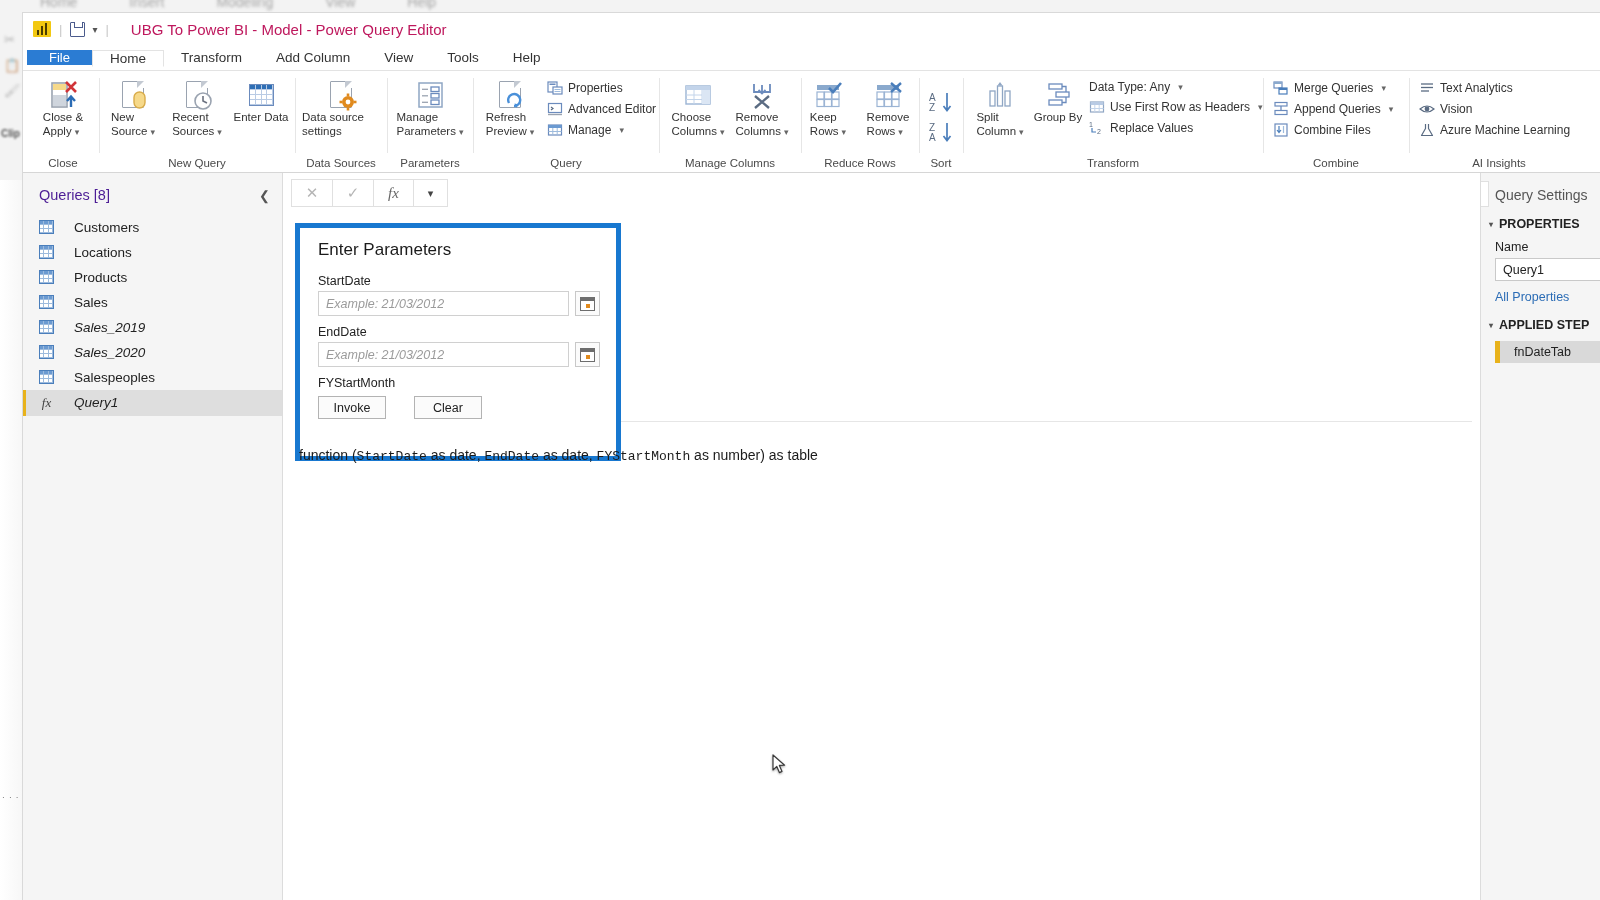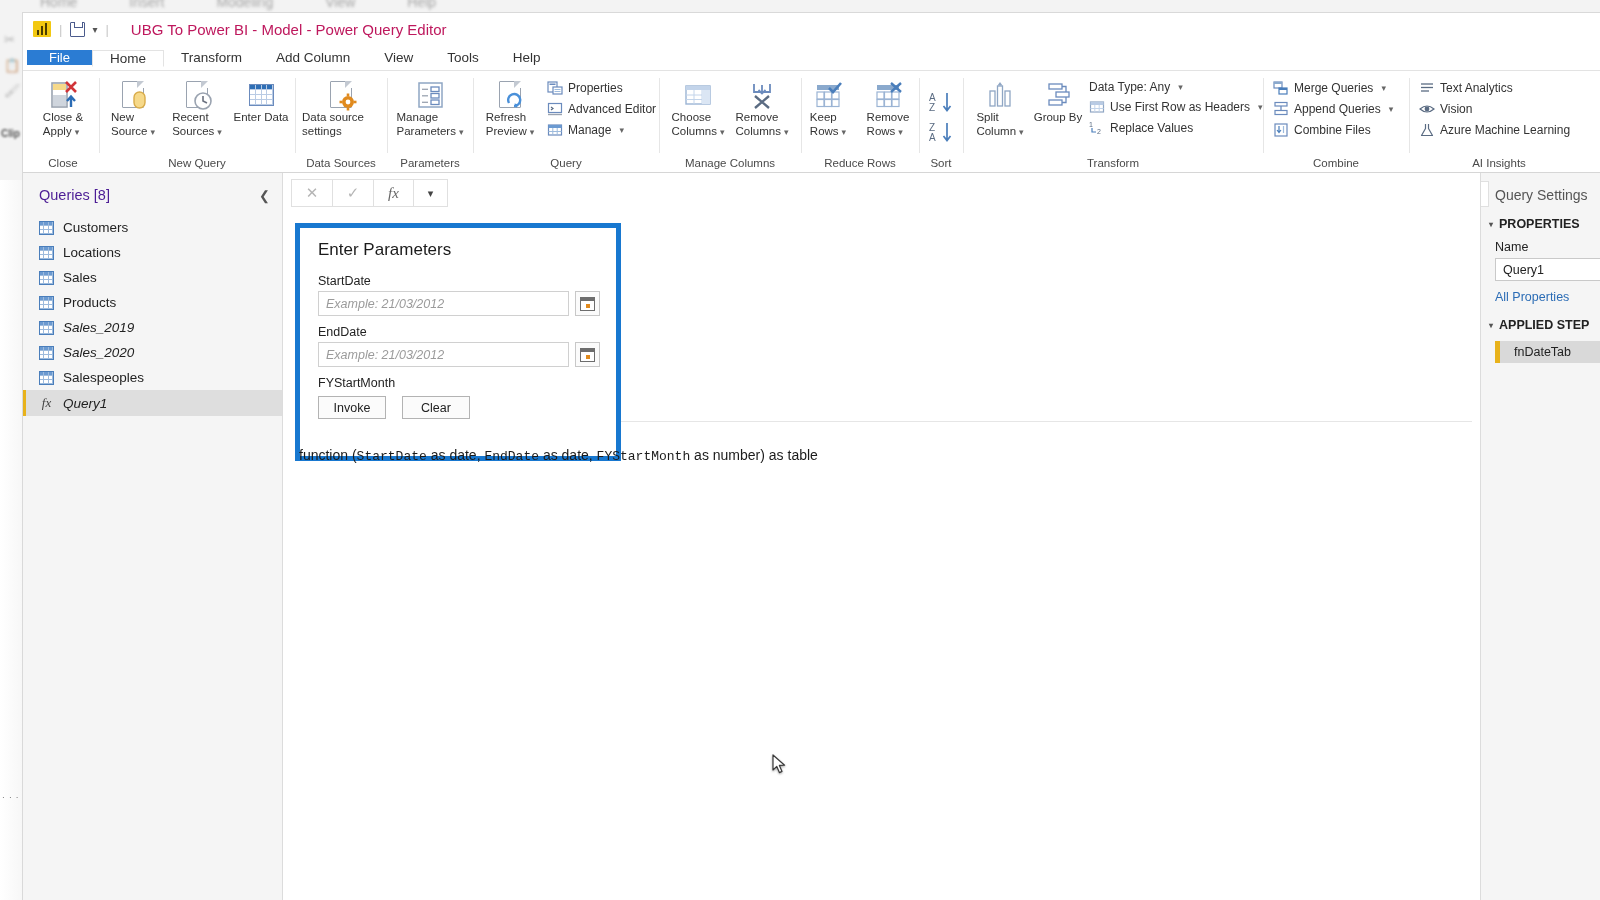--- a/index.html
+++ b/index.html
@@ -165,21 +165,21 @@
     width: 260px; background:#f5f5f5; border-right:1px solid #dcdcdc;
     display:flex; flex-direction:column;
   }
   #queries-header {
     display:flex; align-items:center; justify-content:space-between;
     padding: 14px 12px 12px 16px;
   }
   #queries-title { font-size:14.5px; color:#4c1d95; }
   #collapse-left { font-size:13px; color:#555; cursor:default; }
   .qitem {
-    display:flex; align-items:flex-end; gap:9px;
+    display:flex; align-items:flex-start; gap:20px;
     padding: 5px 10px 5px 16px; font-size:13.5px; color:#222;
     cursor:default;
   }
   .qitem.selected { background:#dedede; border-left:3px solid #e8b21b; padding-left:13px; }
   .qitem.dim { font-style: italic; }
   .tbl-ico {
     width:15px; height:14px; border:1.3px solid #4a7ebb; background:#fff;
     display:grid; grid-template-columns:repeat(3,1fr); grid-template-rows:repeat(3,1fr);
     flex:0 0 15px;
   }
@@ -249,21 +249,21 @@
     position:relative;
   }
   .cal-ico::before {
     content:""; position:absolute; left:0; right:0; top:0; height:3.5px;
     background:#6d6d6d;
   }
   .cal-ico::after {
     content:""; position:absolute; left:4.5px; top:6px;
     width:4px; height:4px; background:#e08a1e;
   }
-  #param-buttons { display:flex; gap:16px; margin-top:6px; }
+  #param-buttons { display:flex; gap:28px; margin-top:6px; }
   .p-btn {
     min-width:68px; height:23px; border:1px solid #b3b3b3; background:#fbfbfb;
     display:flex; align-items:center; justify-content:center;
     font-size:12.5px; color:#222; cursor:default;
   }
 
   #function-signature {
     position:absolute; left:16px; top:240px;
     font-size:14px; color:#1b1b1b;
   }
@@ -808,35 +808,35 @@
             <div></div>
             <div></div>
             <div></div>
             <div></div>
             <div></div>
             <div></div>
             <div></div>
             <div></div>
             <div></div>
           </span>
-        <span>Sales</span>
+        <span>Products</span>
       </div>
       <div class="qitem">
         <span class="tbl-ico">
             <div></div>
             <div></div>
             <div></div>
             <div></div>
             <div></div>
             <div></div>
             <div></div>
             <div></div>
             <div></div>
           </span>
-        <span>Products</span>
+        <span>Sales</span>
       </div>
       <div class="qitem dim">
         <span class="tbl-ico">
             <div></div>
             <div></div>
             <div></div>
             <div></div>
             <div></div>
             <div></div>
             <div></div>

